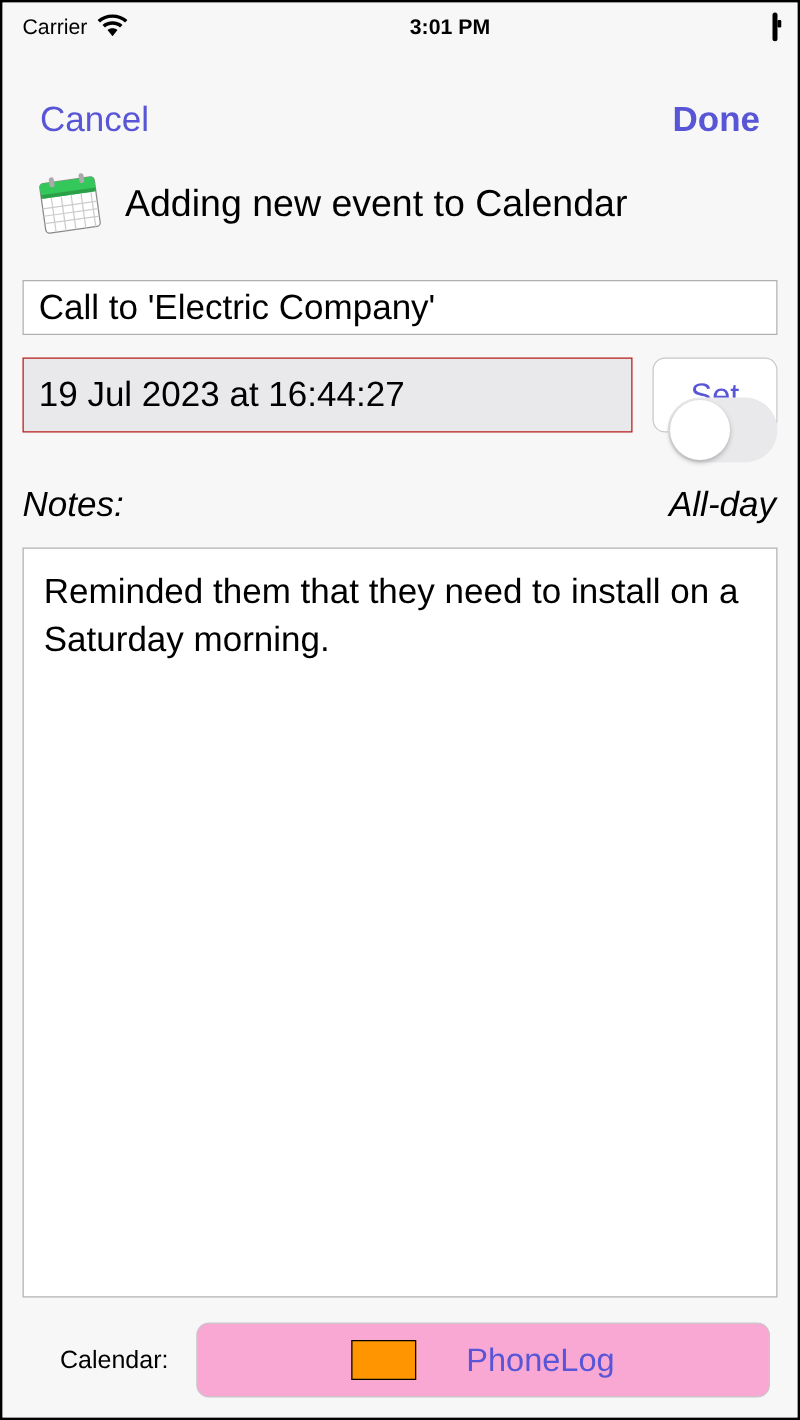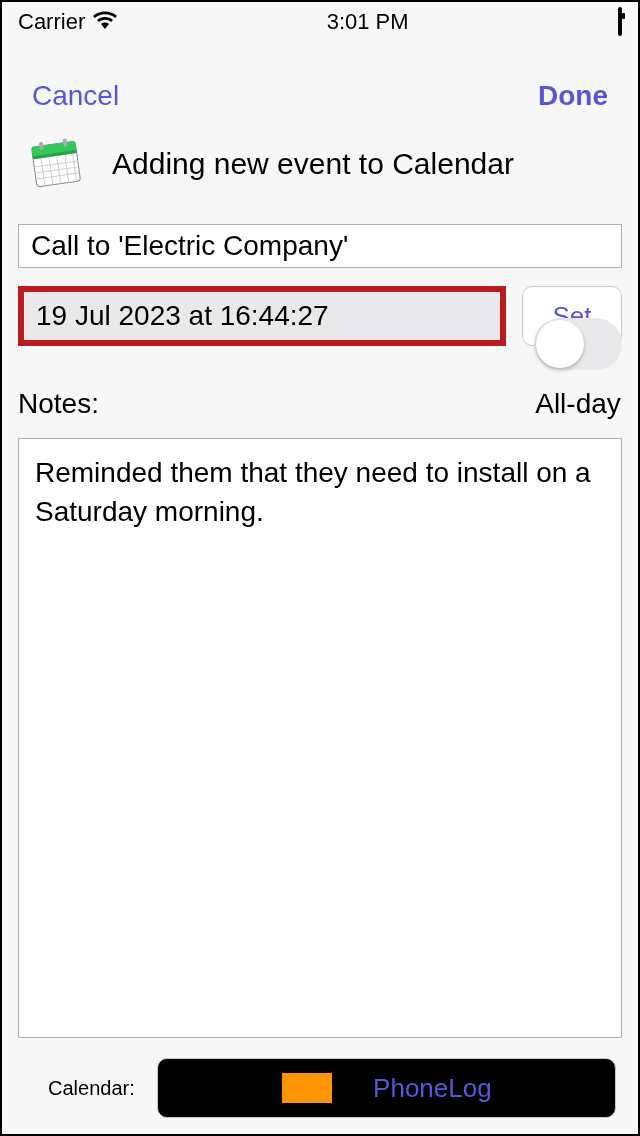--- a/index.html
+++ b/index.html
@@ -1,60 +1,60 @@
 <!DOCTYPE html>
 <html><head>
 <meta charset="utf-8">
 <style>
   * { box-sizing: border-box; margin: 0; padding: 0; }
   html, body { width: 640px; height: 1136px; font-family: -apple-system, 'Helvetica Neue', Arial, sans-serif; }
   body { background: #fff; border: 2px solid #000; position: relative; }
   .inner { background: #f7f7f7; width: 100%; height: 100%; display: flex; flex-direction: column; }
 
   
-  .status-bar { height: 40px; display: flex; justify-content: space-between; align-items: center; padding: 0 16px; font-size: 22px; font-weight: 500; }
+  .status-bar { height: 40px; display: flex; justify-content: space-between; align-items: center; padding: 0 16px; font-size: 17px; font-weight: 500; }
   .status-left, .status-right { display: flex; align-items: center; gap: 8px; }
-  .status-center { font-weight: 400; }
+  .status-center { font-weight: 700; }
 
   
   .nav-bar { height: 70px; display: flex; justify-content: space-between; align-items: flex-end; padding: 0 30px; }
   .nav-btn { color: #5856d6; font-size: 28px; background: none; border: none; cursor: pointer; font-family: inherit; }
   .nav-btn.done { font-weight: 700; margin-top: 13px; }
 
   
   .content { flex: 1; padding: 0 16px 16px 16px; display: flex; flex-direction: column; }
 
   
-  .heading-row { display: flex; align-items: center; gap: 28px; padding: 24px 10px 32px 10px; }
+  .heading-row { display: flex; align-items: center; gap: 16px; padding: 24px 10px 32px 10px; }
   .cal-icon-wrap { width: 56px; height: 56px; position: relative; }
   .heading-text { font-size: 30px; font-weight: 400; color: #000; }
 
   
   .title-input { width: 100%; height: 44px; background: #fff; border: 1px solid #b0b0b0; padding: 0 12px; font-size: 28px; font-family: inherit; }
 
   
   .date-row { display: flex; gap: 16px; margin-top: 18px; }
-  .date-field { flex: 1; height: 60px; background: #e9e9eb; border: 6px solid #b91c1c; padding: 0 12px; font-size: 28px; font-family: inherit; display: flex; align-items: center; color: #000; }
+  .date-field { flex: 1; height: 60px; background: #e9e9eb; border: 1px solid #b91c1c; padding: 0 12px; font-size: 28px; font-family: inherit; display: flex; align-items: center; color: #000; }
   .set-btn { width: 100px; height: 60px; background: #fff; border: 1px solid #c8c8c8; border-radius: 10px; color: #5856d6; font-size: 26px; font-family: inherit; cursor: pointer; text-align: center; }
 
   
-  .allday-row { margin-top: 18px; display: flex; align-items: flex-end; justify-content: space-between; height: 56px; }
+  .allday-row { margin-top: 18px; display: flex; align-items: flex-end; justify-content: space-between; height: 56px; font-style: italic; }
   .notes-label { font-size: 28px; color: #000; padding-bottom: 0; }
   .allday-group { display: flex; align-items: center; gap: 18px; flex-direction: column; }
   .allday-text { font-size: 28px; color: #000; }
   .switch { width: 88px; height: 52px; background: #e9e9eb; border-radius: 26px; position: relative; border: none; cursor: pointer; }
   .switch-knob { position: absolute; width: 48px; height: 48px; background: #fff; border-radius: 50%; top: 2px; left: 2px; box-shadow: 0 2px 4px rgba(0,0,0,0.25); }
 
   
   .notes-area { width: 100%; flex: 1; margin-top: 18px; background: #fff; border: 1px solid #b0b0b0; padding: 14px 16px; font-size: 28px; font-family: inherit; resize: none; line-height: 1.4; }
 
   
   .cal-row { display: flex; align-items: center; gap: 22px; padding: 20px 0 0 30px; }
   .cal-label { font-size: 20px; color: #000; }
-  .cal-select { flex: 1; height: 60px; background: #000000; border: 1px solid #c8c8c8; border-radius: 10px; display: flex; align-items: center; justify-content: center; gap: 40px; cursor: pointer; margin-right: 6px; }
+  .cal-select { flex: 1; height: 60px; background: #f9a8d4; border: 1px solid #c8c8c8; border-radius: 10px; display: flex; align-items: center; justify-content: center; gap: 40px; cursor: pointer; margin-right: 6px; }
   .cal-color-box { width: 52px; height: 32px; background: #ff9500; border: 1px solid #000; }
   .cal-name { color: #5856d6; font-size: 26px; }
 
   .battery { width: 38px; height: 18px; border: 2px solid #000; border-radius: 4px; position: relative; }
   .battery::after { content: ''; position: absolute; right: -5px; top: 4px; width: 3px; height: 6px; background: #000; border-radius: 1px; }
   .battery-fill { position: absolute; left: 1px; top: 1px; bottom: 1px; right: 1px; background: #000; border-radius: 1px; }
 </style>
 </head>
 <body>
 <div class="inner">

